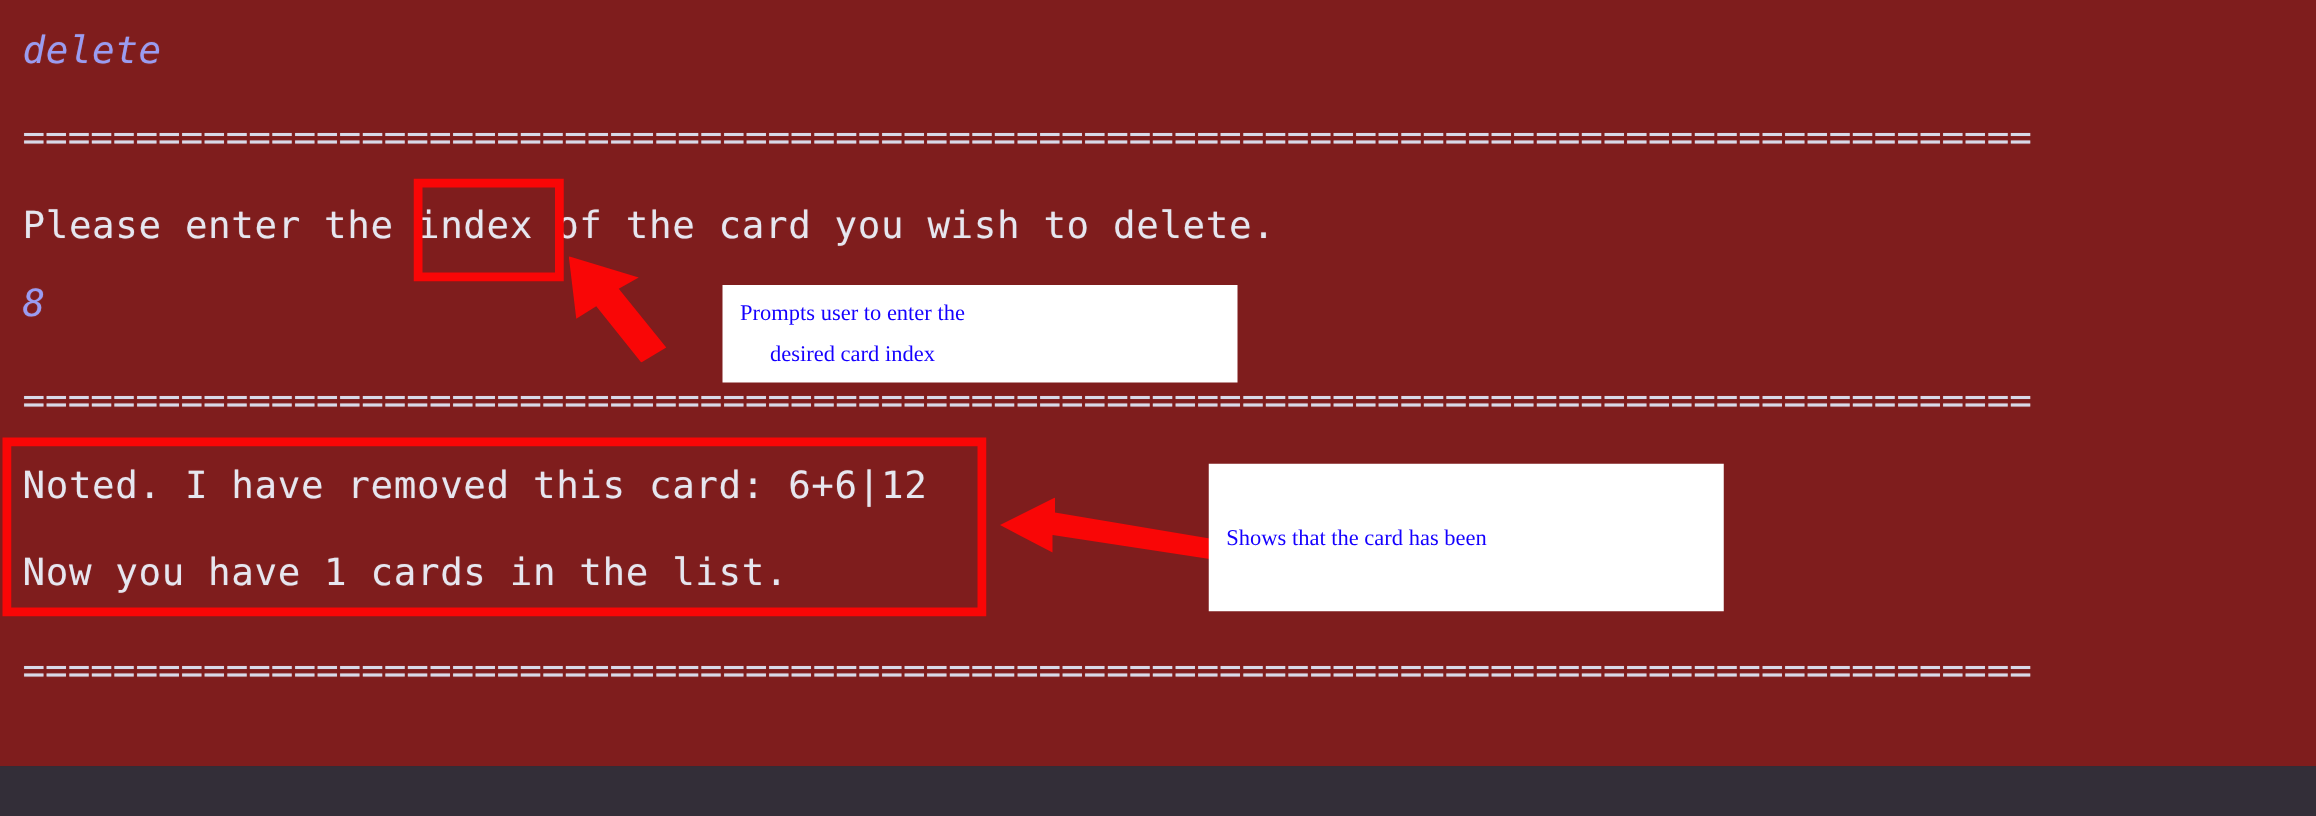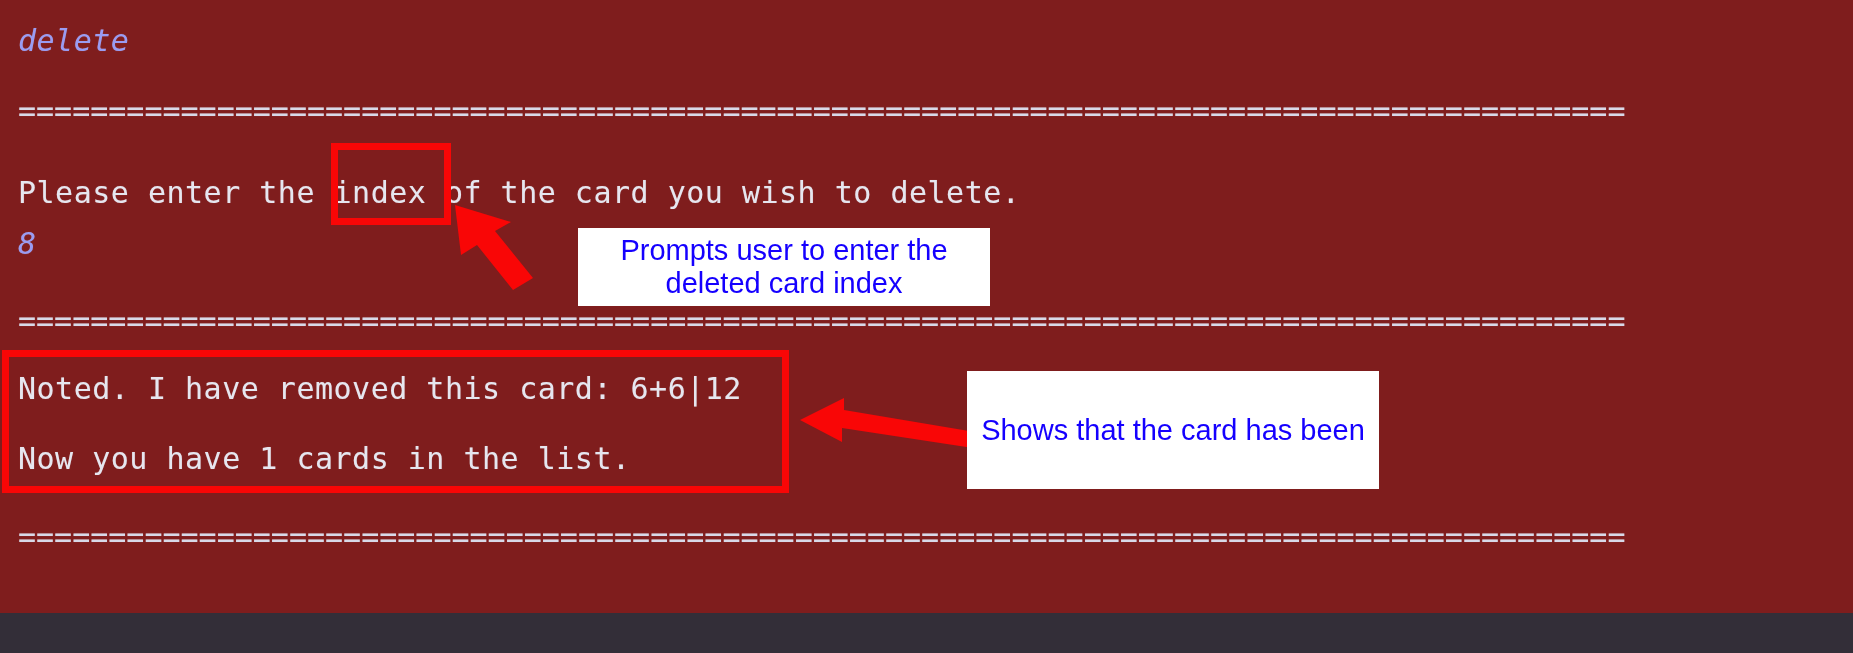--- a/index.html
+++ b/index.html
@@ -34,21 +34,21 @@
   .sep {
     color: #d8d9e8;
     letter-spacing: 0px;
     font-size: 30px;
     overflow: hidden;
     width: 1845px;
   }
 
   #line-delete      { left: 18px;  top: 22px;  }
   #line-sep1        { left: 18px;  top: 92px;  }
-  #line-prompt      { left: 18px;  top: 174px; }
+  #line-prompt      { left: 18px;  top: 162px; }
   #line-input       { left: 18px;  top: 225px; }
   #line-sep2        { left: 18px;  top: 302px; }
   #line-removed     { left: 18px;  top: 370px; }
   #line-count       { left: 18px;  top: 440px; }
   #line-sep3        { left: 18px;  top: 518px; }
 
   
   .hl-box {
     position: absolute;
     border: 7px solid #f90606;
@@ -71,27 +71,26 @@
   
   .arrow { position: absolute; }
   #arrow-1 { left: 455px; top: 205px; }
   #arrow-2 { left: 800px; top: 398px; }
 
   
   .callout {
     position: absolute;
     background: #ffffff;
     color: #1500ff;
-    font-family: Liberation Sans, sans-serif;
-    font-size: 29px;
+    font-family: Liberation Serif, serif;
+    font-size: 18px;
     line-height: 33px;
     text-align: center;
     display: flex;
     align-items: center;
-    justify-content: center;
     padding: 6px 14px;
     box-sizing: border-box;
   }
   #callout-1 {
     left: 578px;
     top: 228px;
     width: 412px;
     height: 78px;
   }
   #callout-2 {
@@ -131,21 +130,21 @@
     <polygon points="0,0 56,17 40,26 78,73 58,85 22,40 6,50" fill="#f90606"></polygon>
   </svg>
 
   <svg class="arrow" id="arrow-2" width="175" height="60" viewBox="0 0 175 60">
     <polygon points="0,22 44,0 44,12 175,34 173,50 42,30 42,44" fill="#f90606"></polygon>
   </svg>
 
   <div class="callout" id="callout-1">
     <span>
       <span class="callout-text">Prompts user to enter the</span>
-      <span class="callout-text">deleted card index</span>
+      <span class="callout-text">desired card index</span>
     </span>
   </div>
 
   <div class="callout" id="callout-2">
     <span>
       <span class="callout-text">Shows that the card has been</span>
     </span>
   </div>
 
 </div>

